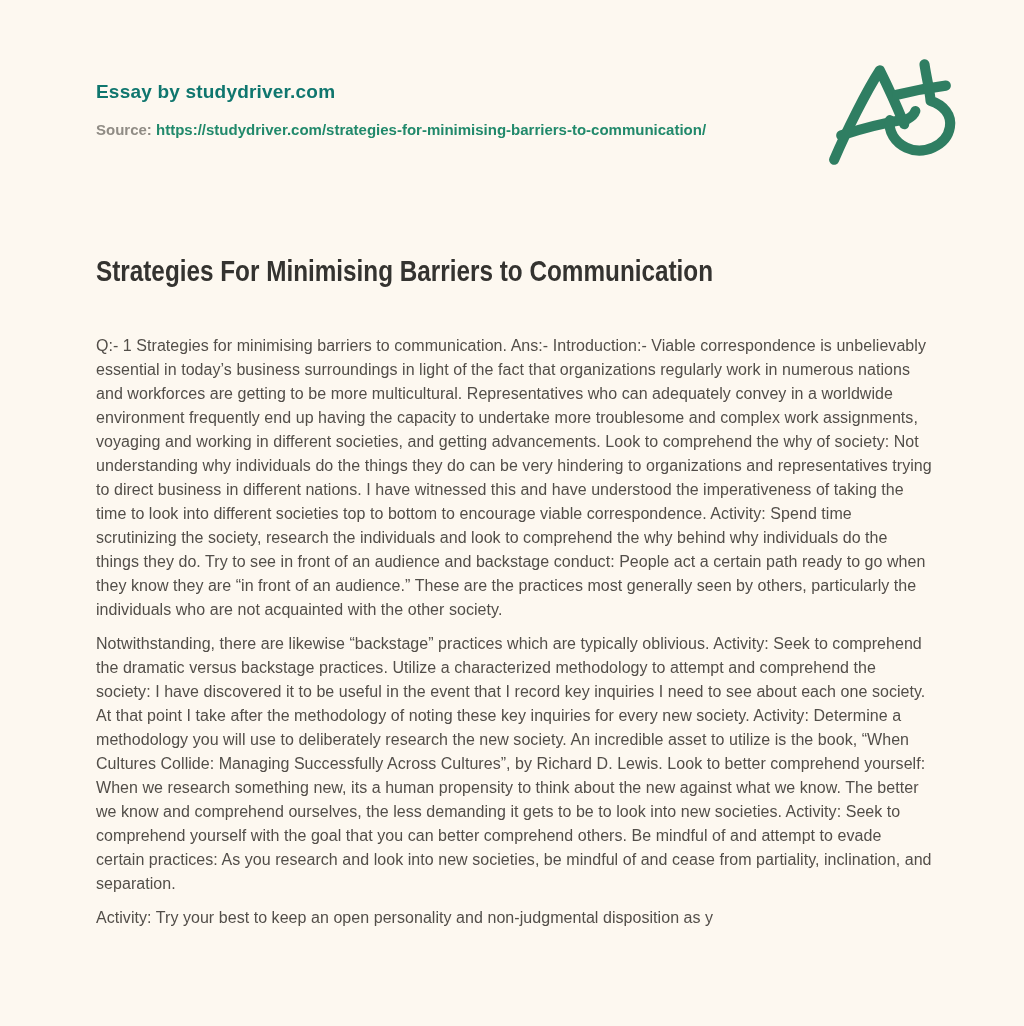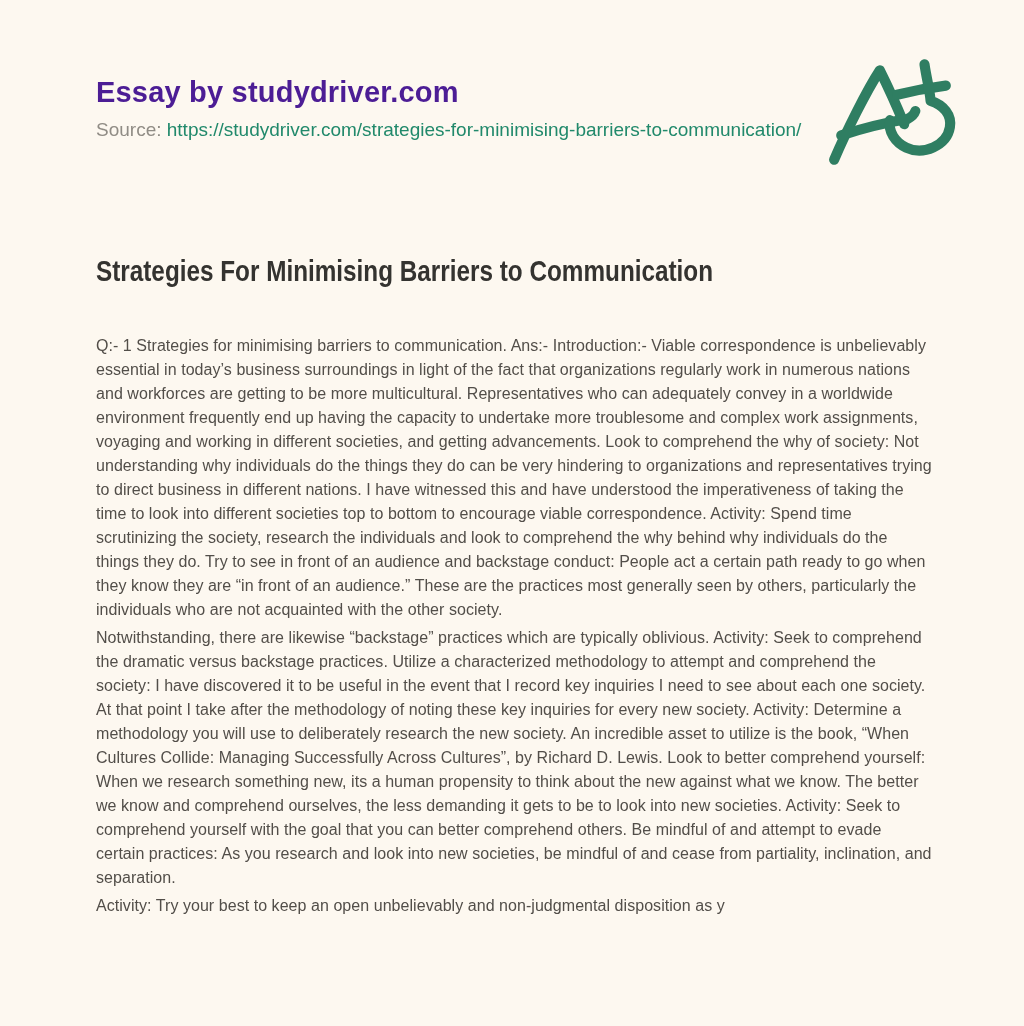--- a/index.html
+++ b/index.html
@@ -10,31 +10,32 @@
     background: #fdf8f0;
     font-family: "Liberation Sans", "DejaVu Sans", sans-serif;
   }
   .page {
     position: relative;
     width: 1024px;
     height: 1026px;
     padding: 78px 93px 0 96px;
   }
   .site-title {
-    font-size: 29px;
+    font-size: 19px;
     line-height: 28px;
     font-weight: 700;
-    color: #4c1d95;
+    color: #0f766e;
     letter-spacing: 0.2px;
   }
   .source-line {
     margin-top: 14px;
-    font-size: 19px;
+    font-size: 15px;
     line-height: 20px;
     color: #908c85;
+    font-weight: bold;
   }
   .source-link {
     color: #21896b;
     text-decoration: none;
   }
   .logo {
     position: absolute;
     top: 56px;
     right: 66px;
     width: 132px;
@@ -47,21 +48,21 @@
     font-weight: 700;
     color: #343330;
     white-space: nowrap;
     transform: scaleX(0.81);
     transform-origin: 0 50%;
   }
   .article-body {
     width: 838px;
   }
   .article-body p {
-    margin-top: 4px;
+    margin-top: 10px;
     font-size: 16px;
     line-height: 24px;
     color: #524e49;
     letter-spacing: 0.05px;
   }
   .article-body p:first-child {
     margin-top: 44px;
   }
 </style>
 </head>
@@ -83,16 +84,16 @@
       <path d="M70 38 C 86 34 102 31 118 29"></path>
       <path d="M97 8 C 99 22 102 32 103 44 C 116 48 124 58 122 70 C 119 88 96 98 79 90 C 68 85 61 74 63 63"></path>
     </svg>
   </div>
 
   <h2 class="article-title">Strategies For Minimising Barriers to Communication</h2>
 
   <div class="article-body">
       <p>Q:- 1 Strategies for minimising barriers to communication. Ans:- Introduction:- Viable correspondence is unbelievably essential in today’s business surroundings in light of the fact that organizations regularly work in numerous nations and workforces are getting to be more multicultural. Representatives who can adequately convey in a worldwide environment frequently end up having the capacity to undertake more troublesome and complex work assignments, voyaging and working in different societies, and getting advancements. Look to comprehend the why of society: Not understanding why individuals do the things they do can be very hindering to organizations and representatives trying to direct business in different nations. I have witnessed this and have understood the imperativeness of taking the time to look into different societies top to bottom to encourage viable correspondence. Activity: Spend time scrutinizing the society, research the individuals and look to comprehend the why behind why individuals do the things they do. Try to see in front of an audience and backstage conduct: People act a certain path ready to go when they know they are “in front of an audience.” These are the practices most generally seen by others, particularly the individuals who are not acquainted with the other society.</p>
       <p>Notwithstanding, there are likewise “backstage” practices which are typically oblivious. Activity: Seek to comprehend the dramatic versus backstage practices. Utilize a characterized methodology to attempt and comprehend the society: I have discovered it to be useful in the event that I record key inquiries I need to see about each one society. At that point I take after the methodology of noting these key inquiries for every new society. Activity: Determine a methodology you will use to deliberately research the new society. An incredible asset to utilize is the book, “When Cultures Collide: Managing Successfully Across Cultures”, by Richard D. Lewis. Look to better comprehend yourself: When we research something new, its a human propensity to think about the new against what we know. The better we know and comprehend ourselves, the less demanding it gets to be to look into new societies. Activity: Seek to comprehend yourself with the goal that you can better comprehend others. Be mindful of and attempt to evade certain practices: As you research and look into new societies, be mindful of and cease from partiality, inclination, and separation.</p>
-      <p>Activity: Try your best to keep an open unbelievably and non-judgmental disposition as y</p>
+      <p>Activity: Try your best to keep an open personality and non-judgmental disposition as y</p>
     </div>
 
 </div>
 
 </body></html>

